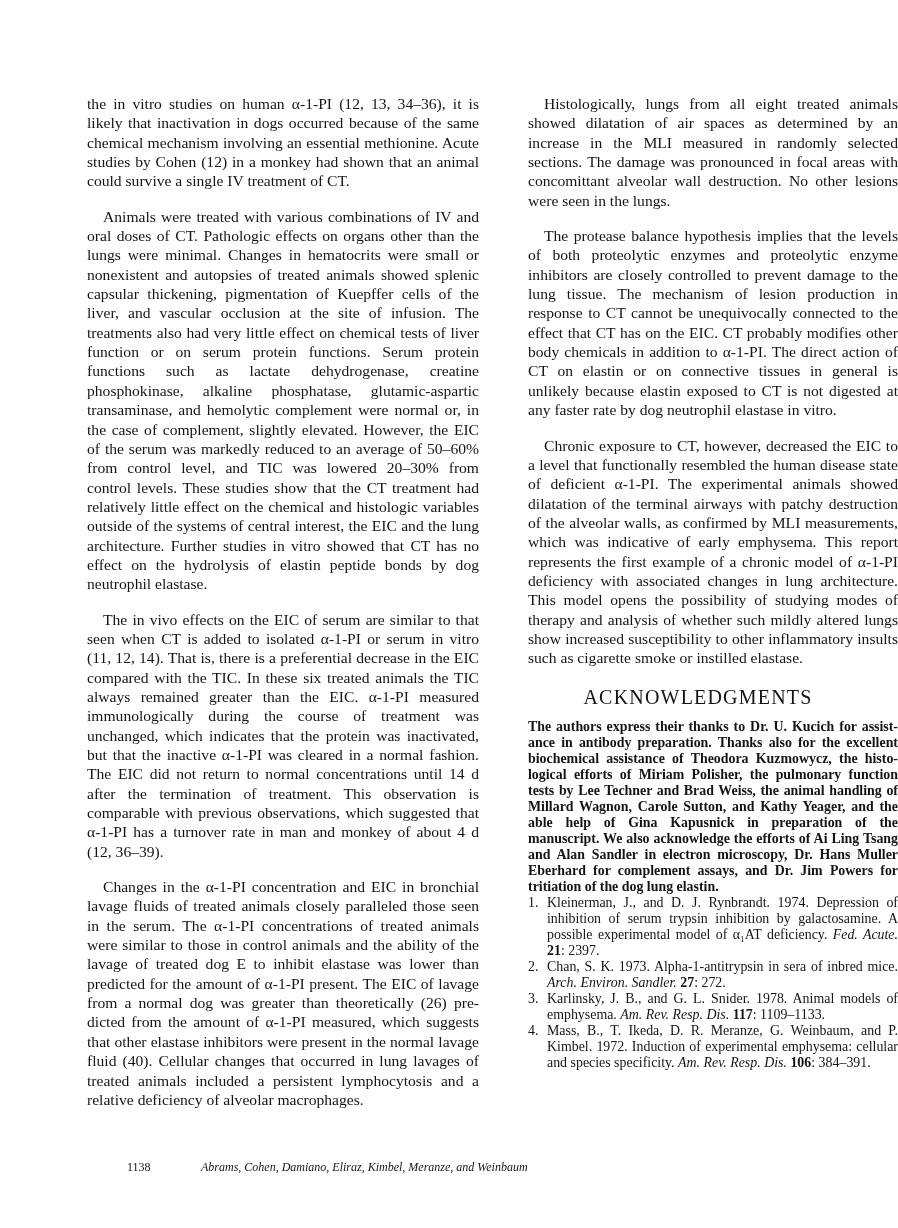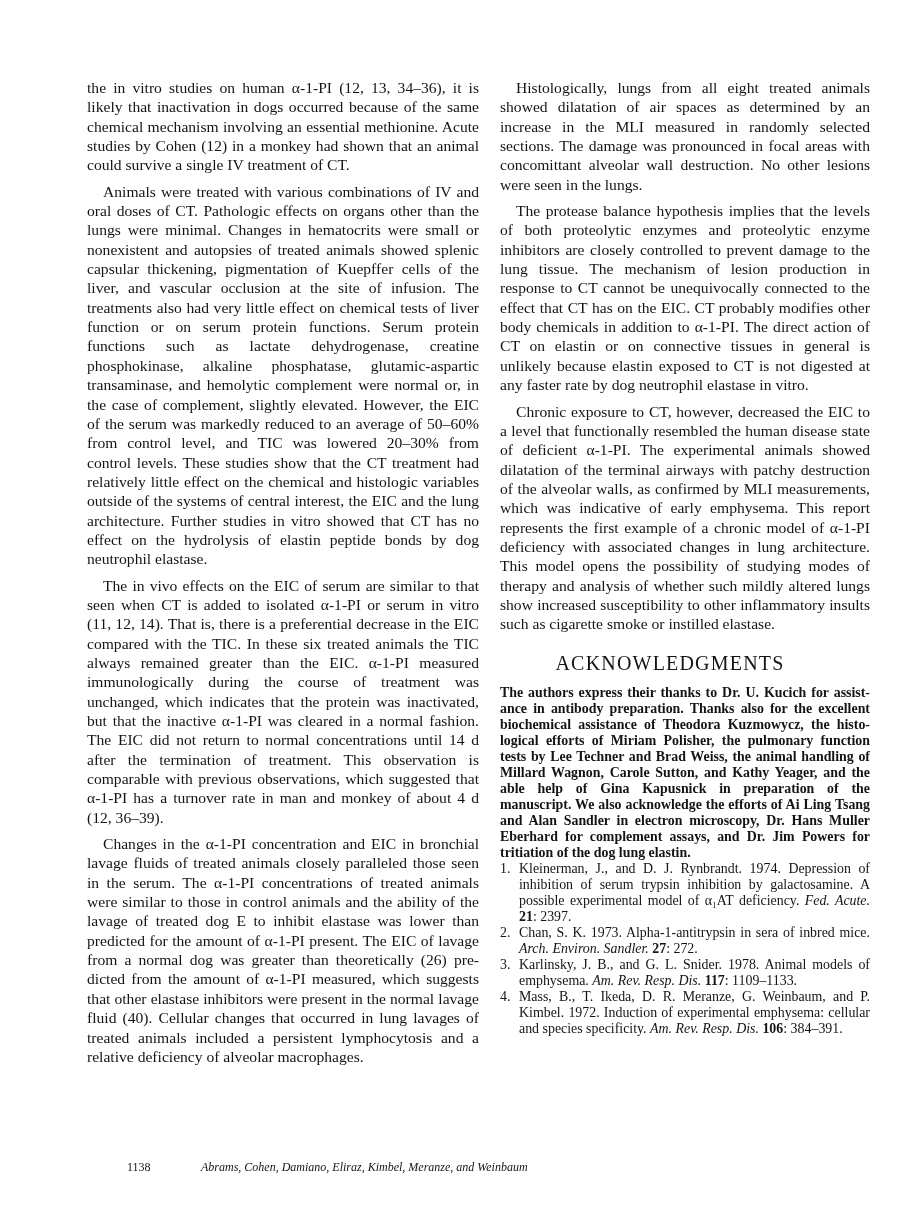--- a/index.html
+++ b/index.html
@@ -17,25 +17,25 @@
     }
     .col {
       position: absolute;
       top: 78px;
     }
     .col-left {
       left: 87px;
       width: 392px;
     }
     .col-right {
-      left: 500px;
+      left: 528px;
       width: 370px;
     }
     p.body {
-      margin: 0 0 7px 0;
+      margin: 16px 0 7px 0;
       font-size: 15.6px;
       line-height: 19.35px;
       text-align: justify;
       text-indent: 16px;
       hyphens: manual;
     }
     p.body.noindent {
       text-indent: 0;
     }
     .section-heading {

